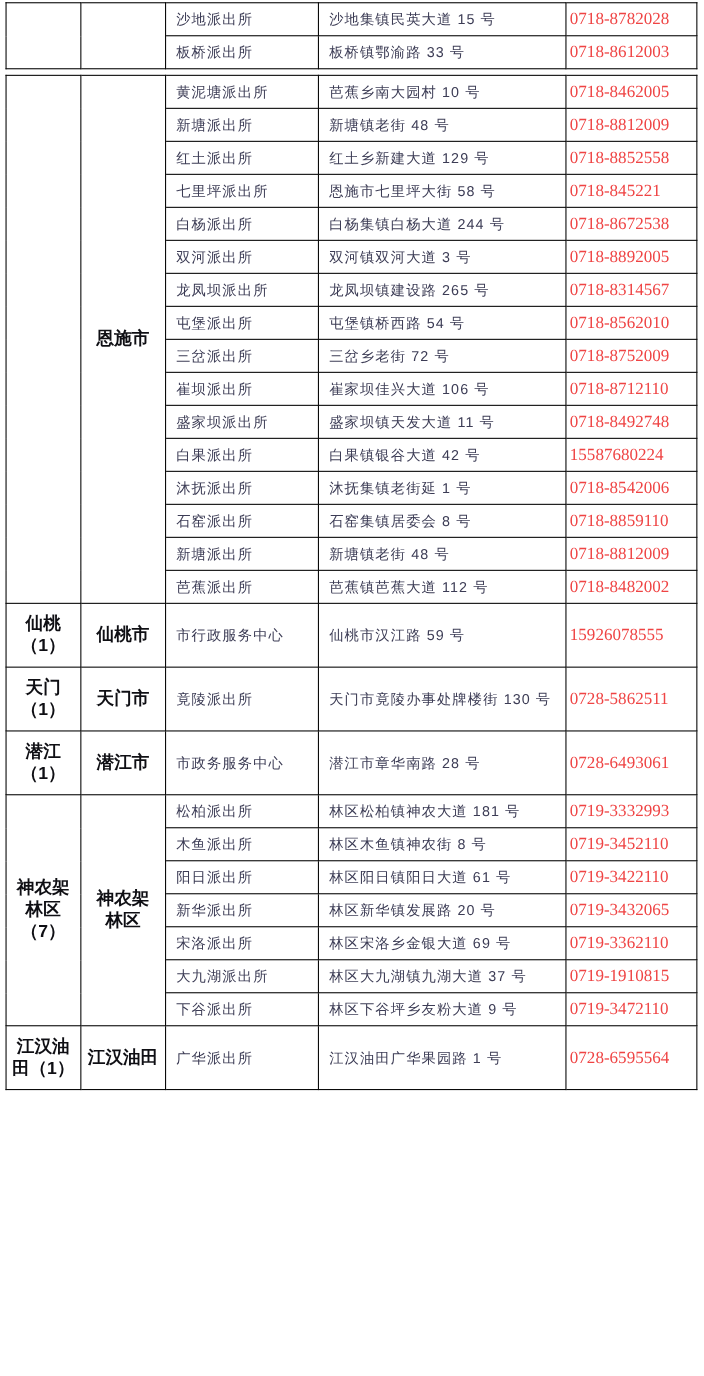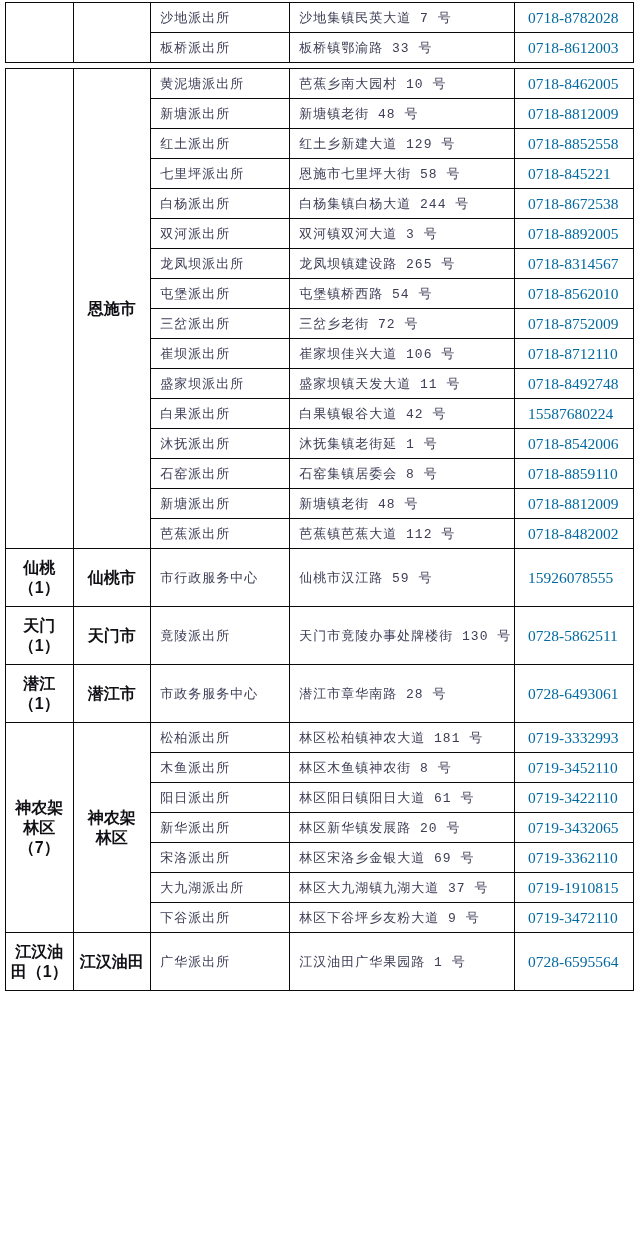--- a/index.html
+++ b/index.html
@@ -24,34 +24,34 @@
   th.region-cell,th.city-cell{
     font-family:"Liberation Sans","DejaVu Sans",sans-serif;
     font-weight:bold;
     font-size:16px;
     color:#0f0f14;
     text-align:center;
     white-space:pre-line;
     line-height:1.25;
   }
   td.station-cell,td.address-cell{
-    font-family:Liberation Mono, monospace;
+    font-family:Liberation Sans, sans-serif;
     font-size:13px;
     color:#3c3c55;
     text-align:left;
     padding-left:9px;
     letter-spacing:1px;
     margin-top:32px;
   }
   td.phone-cell{
     font-family:"Liberation Serif","DejaVu Serif",serif;
     font-size:15.5px;
-    color:#0369a1;
+    color:#ef4444;
     text-align:left;
-    padding-left:13px;
+    padding-left:3px;
   }
   .watermark{
     position:absolute;
     top:1264px;
     right:8px;
     font-size:29px;
     font-weight:bold;
     letter-spacing:2px;
     color:#cbcbcb;
     text-shadow:-1px -1px 0 #b2b2b2, 1px 1px 0 #ffffff;
@@ -69,21 +69,21 @@
         <col style="width:77px">
         <col style="width:138px">
         <col style="width:223px">
         <col style="width:118px">
     </colgroup>
     <tbody>
         <tr>
           <th class="region-cell" rowspan="2"></th>
           <th class="city-cell" rowspan="2"></th>
           <td class="station-cell">沙地派出所</td>
-          <td class="address-cell">沙地集镇民英大道 7 号</td>
+          <td class="address-cell">沙地集镇民英大道 15 号</td>
           <td class="phone-cell">0718-8782028</td>
         </tr>
         <tr>
           <td class="station-cell">板桥派出所</td>
           <td class="address-cell">板桥镇鄂渝路 33 号</td>
           <td class="phone-cell">0718-8612003</td>
         </tr>
       </tbody>
   </table>
 

